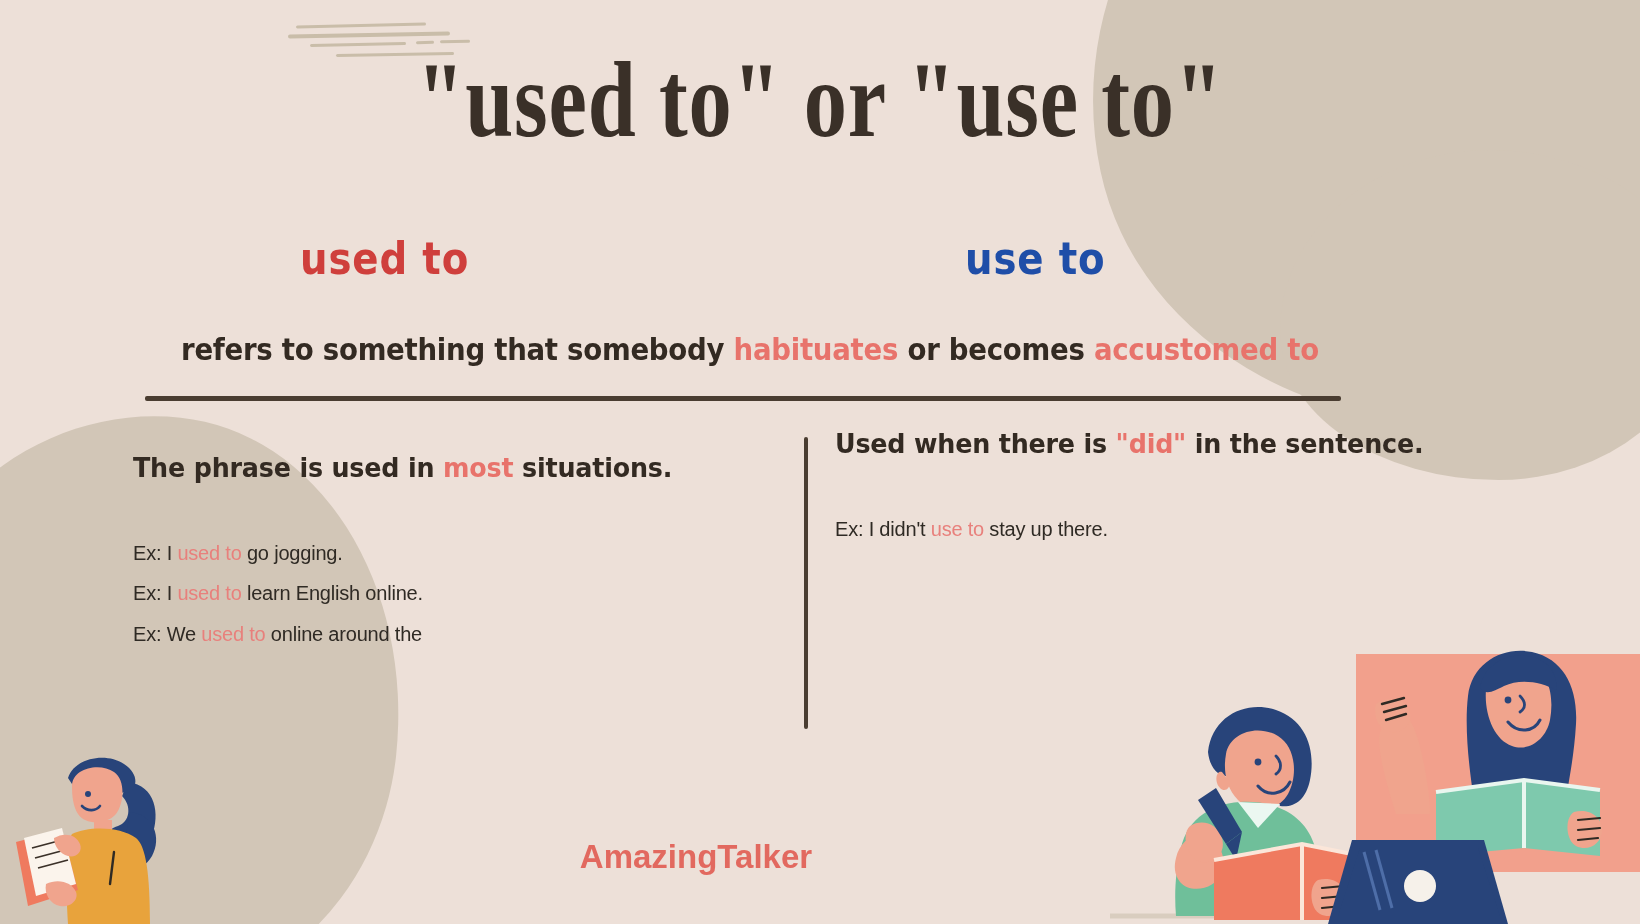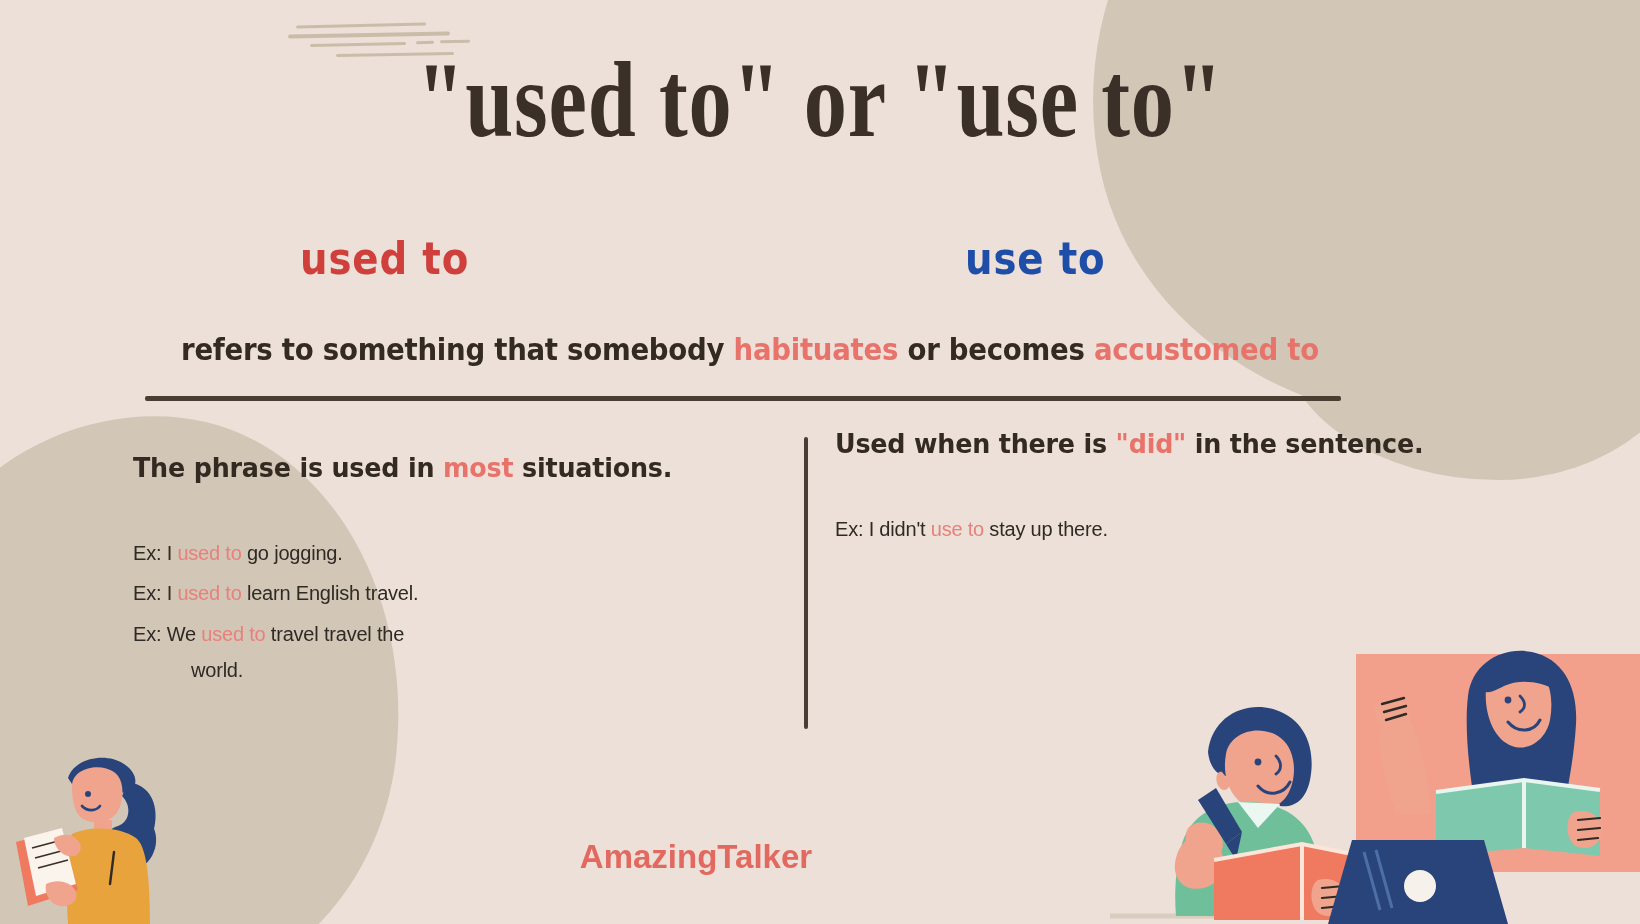--- a/index.html
+++ b/index.html
@@ -237,22 +237,22 @@
 
   <div id="subtitle"><span>refers to something that somebody </span><span class="hl">habituates</span><span> or becomes </span><span class="hl">accustomed to</span></div>
 
   <div id="divider-h"></div>
   <div id="divider-v"></div>
 
   <div class="column" id="col-left">
     <div class="col-rule"><span>The phrase is used in </span><span class="hl">most</span><span> situations.</span></div>
     <div class="examples">
         <div class="example"><span>Ex: I </span><span class="hl">used to</span><span> go jogging.</span></div>
-        <div class="example"><span>Ex: I </span><span class="hl">used to</span><span> learn English travel.</span></div>
-        <div class="example"><span>Ex: We </span><span class="hl">used to</span><span> travel travel the</span><br><span class="wrap-indent">world.</span></div>
+        <div class="example"><span>Ex: I </span><span class="hl">used to</span><span> learn English online.</span></div>
+        <div class="example"><span>Ex: We </span><span class="hl">used to</span><span> online around the</span><br></div>
       </div>
   </div>
 
   <div class="column" id="col-right">
     <div class="col-rule"><span>Used when there is </span><span class="hl">"did"</span><span> in the sentence.</span></div>
     <div class="examples">
         <div class="example"><span>Ex: I didn't </span><span class="hl">use to</span><span> stay up there.</span></div>
       </div>
   </div>
 

